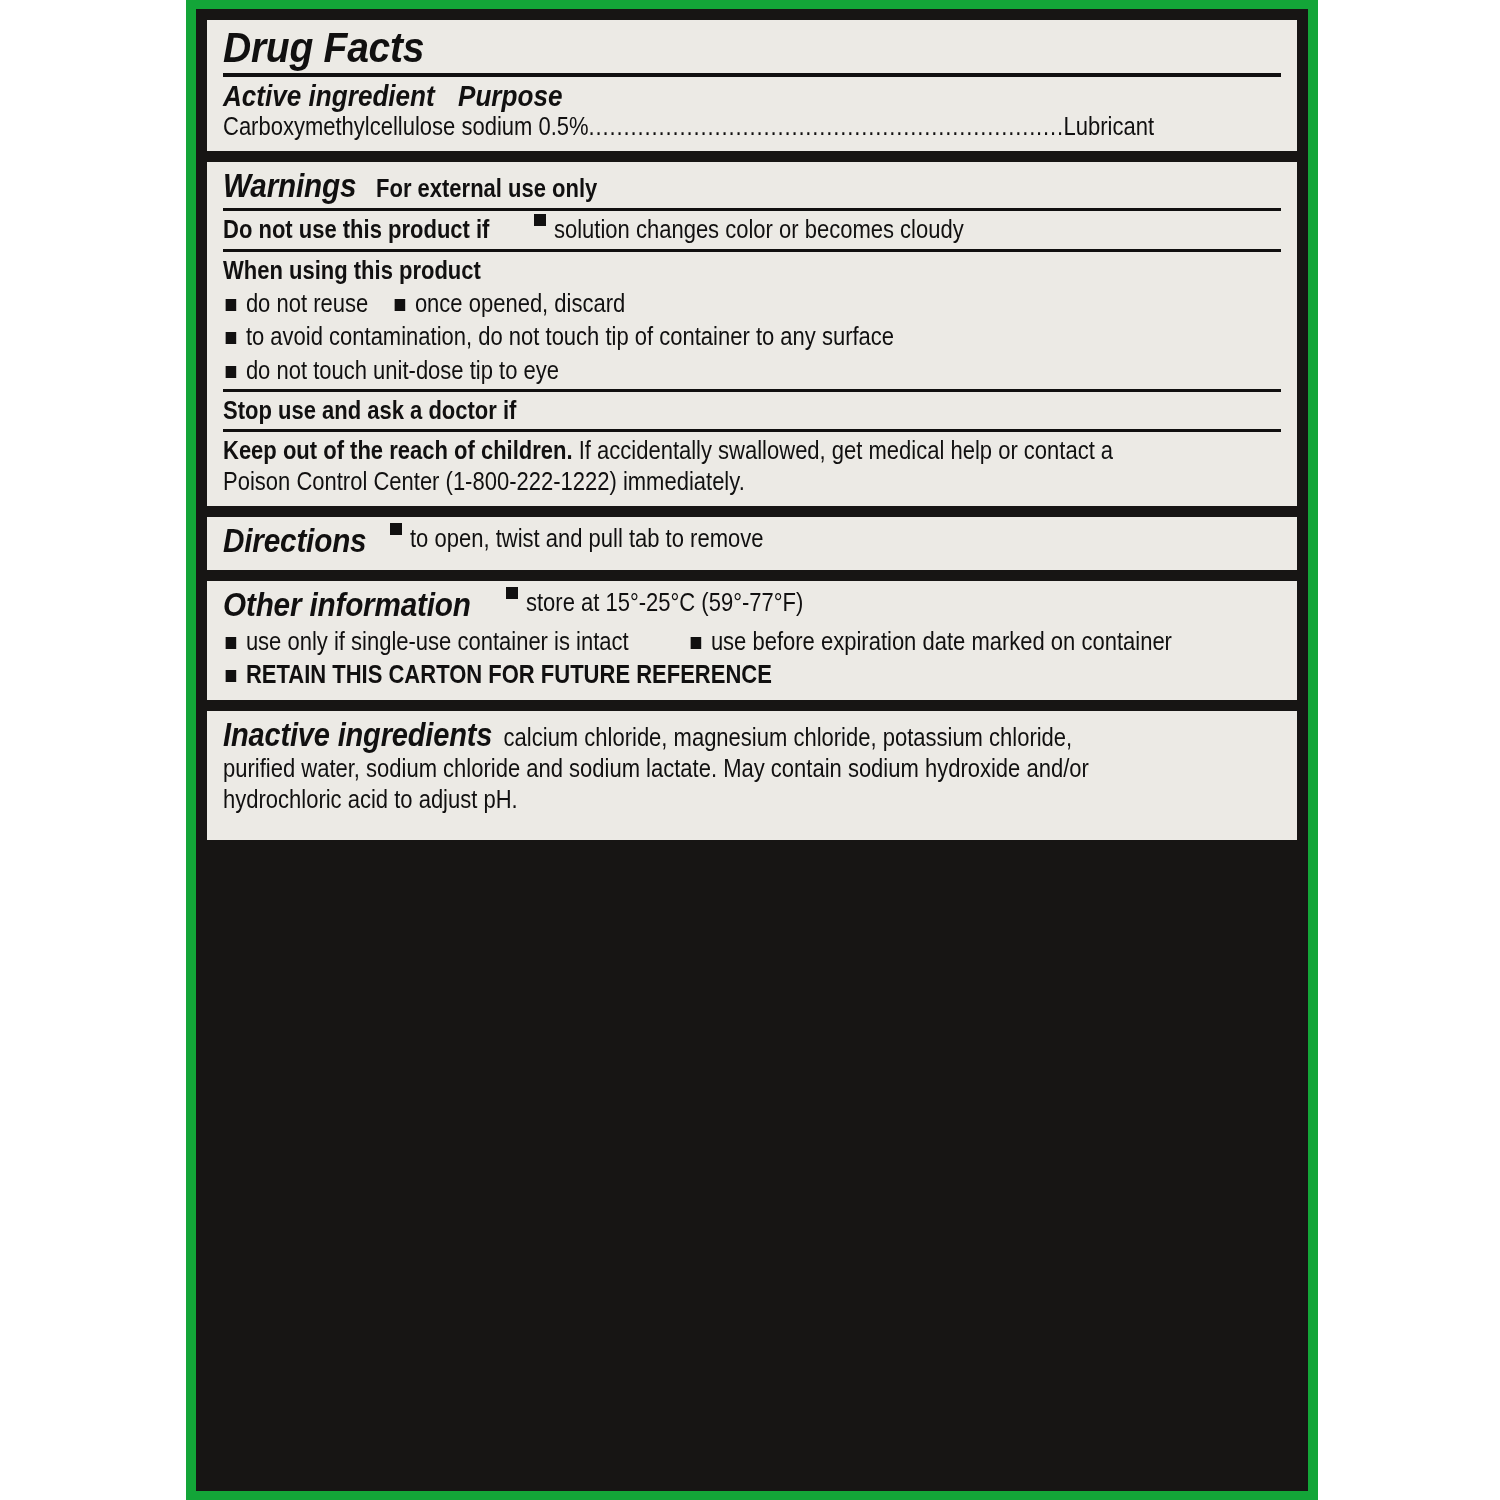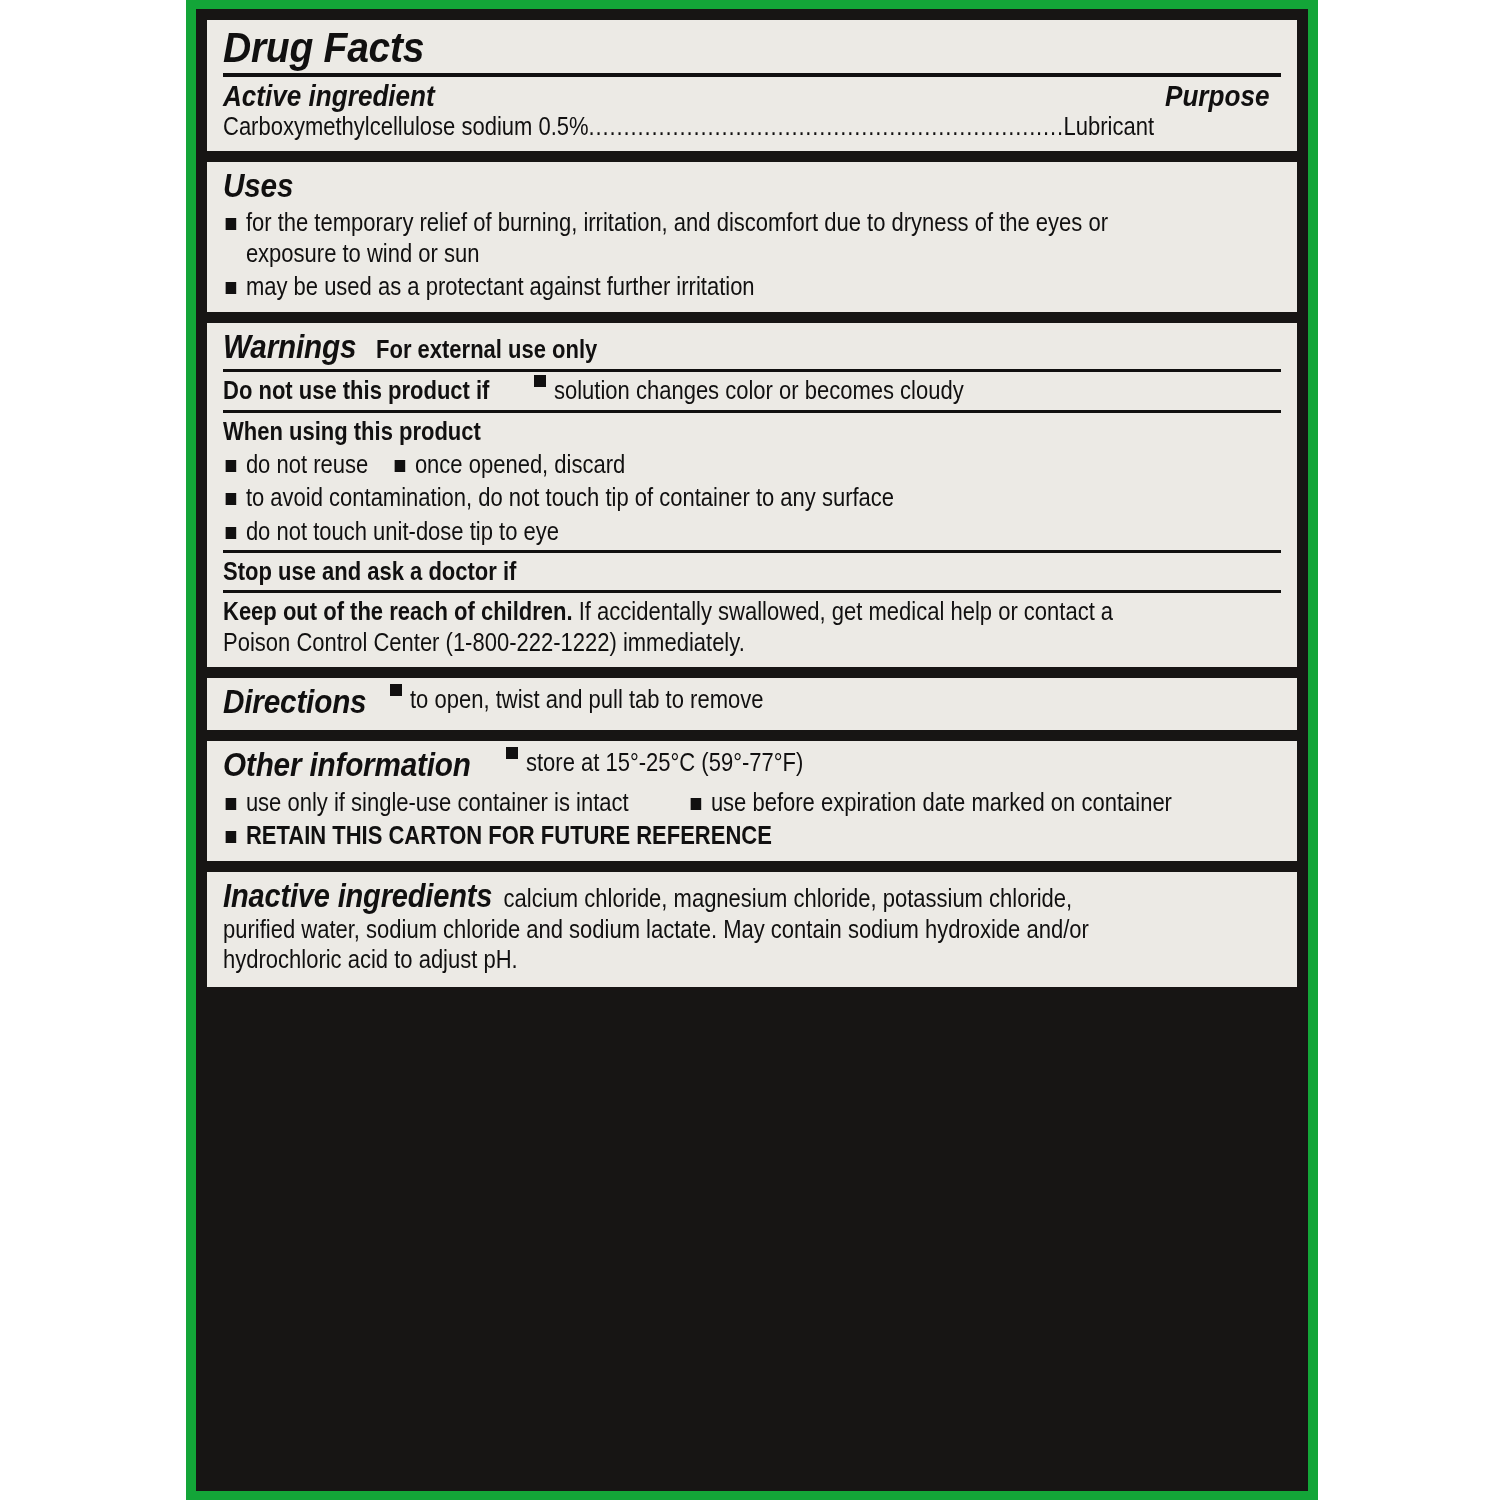--- a/index.html
+++ b/index.html
@@ -127,21 +127,21 @@
   }
   .ai-leader {
     flex: 1;
     overflow: hidden;
     white-space: nowrap;
     letter-spacing: 1px;
     font-size: 25px;
   }
   .hdr-row {
     display: flex;
-    justify-content: space-between;
+    justify-content: flex-start;
     align-items: baseline;
   }
   .inline-head { display: flex; align-items: flex-start; flex-wrap: wrap; }
   .bold { font-weight: 700; }
 </style>
 </head>
 <body>
 
 <div id="carton">
   <div id="frame">
@@ -153,27 +153,20 @@
         <span class="hdr-md">Active ingredient</span>
         <span class="hdr-md">Purpose</span>
       </div>
       <div class="ai-row squash">
         <span>Carboxymethylcellulose sodium 0.5%</span>
         <span class="ai-leader">...............................................................................................................</span>
         <span>Lubricant</span>
       </div>
     </div>
 
-    <div class="panel">
-      <div class="hdr-lg">Uses</div>
-      <ul class="bl">
-        <li class="squash">for the temporary relief of burning, irritation, and discomfort due to dryness of the eyes or exposure to wind or sun</li>
-        <li class="squash">may be used as a protectant against further irritation</li>
-      </ul>
-    </div>
 
     <div class="panel">
       <div class="hdr-lg">Warnings</div>
       <div class="sub-bold">For external use only</div>
 
       <div class="rule-thin"></div>
       <div class="inline-head">
         <span class="sub-bold">Do not use this product if</span>
         <span class="sq-bullet"></span>
         <span class="body squash">solution changes color or becomes cloudy</span>
@@ -212,21 +205,21 @@
         <span class="sq-bullet"></span>
         <span class="body squash">store at 15°-25°C (59°-77°F)</span>
       </div>
       <ul class="bl">
         <li class="squash">use only if single-use container is intact</li>
         <li class="squash">use before expiration date marked on container</li>
         <li class="squash bold">RETAIN THIS CARTON FOR FUTURE REFERENCE</li>
       </ul>
     </div>
 
-    <div class="panel" style="padding-bottom:12px;">
+    <div class="panel" style="padding-bottom:26px;">
       <div class="body squash" style="max-width:1030px; white-space:normal;">
         <span class="hdr-lg" style="transform:none; margin-right:6px;">Inactive ingredients</span>
         <span>calcium chloride, magnesium chloride, potassium chloride, purified water, sodium chloride and sodium lactate. May contain sodium hydroxide and/or hydrochloric acid to adjust pH.</span>
       </div>
     </div>
 
   </div>
 </div>
 
 </body></html>

